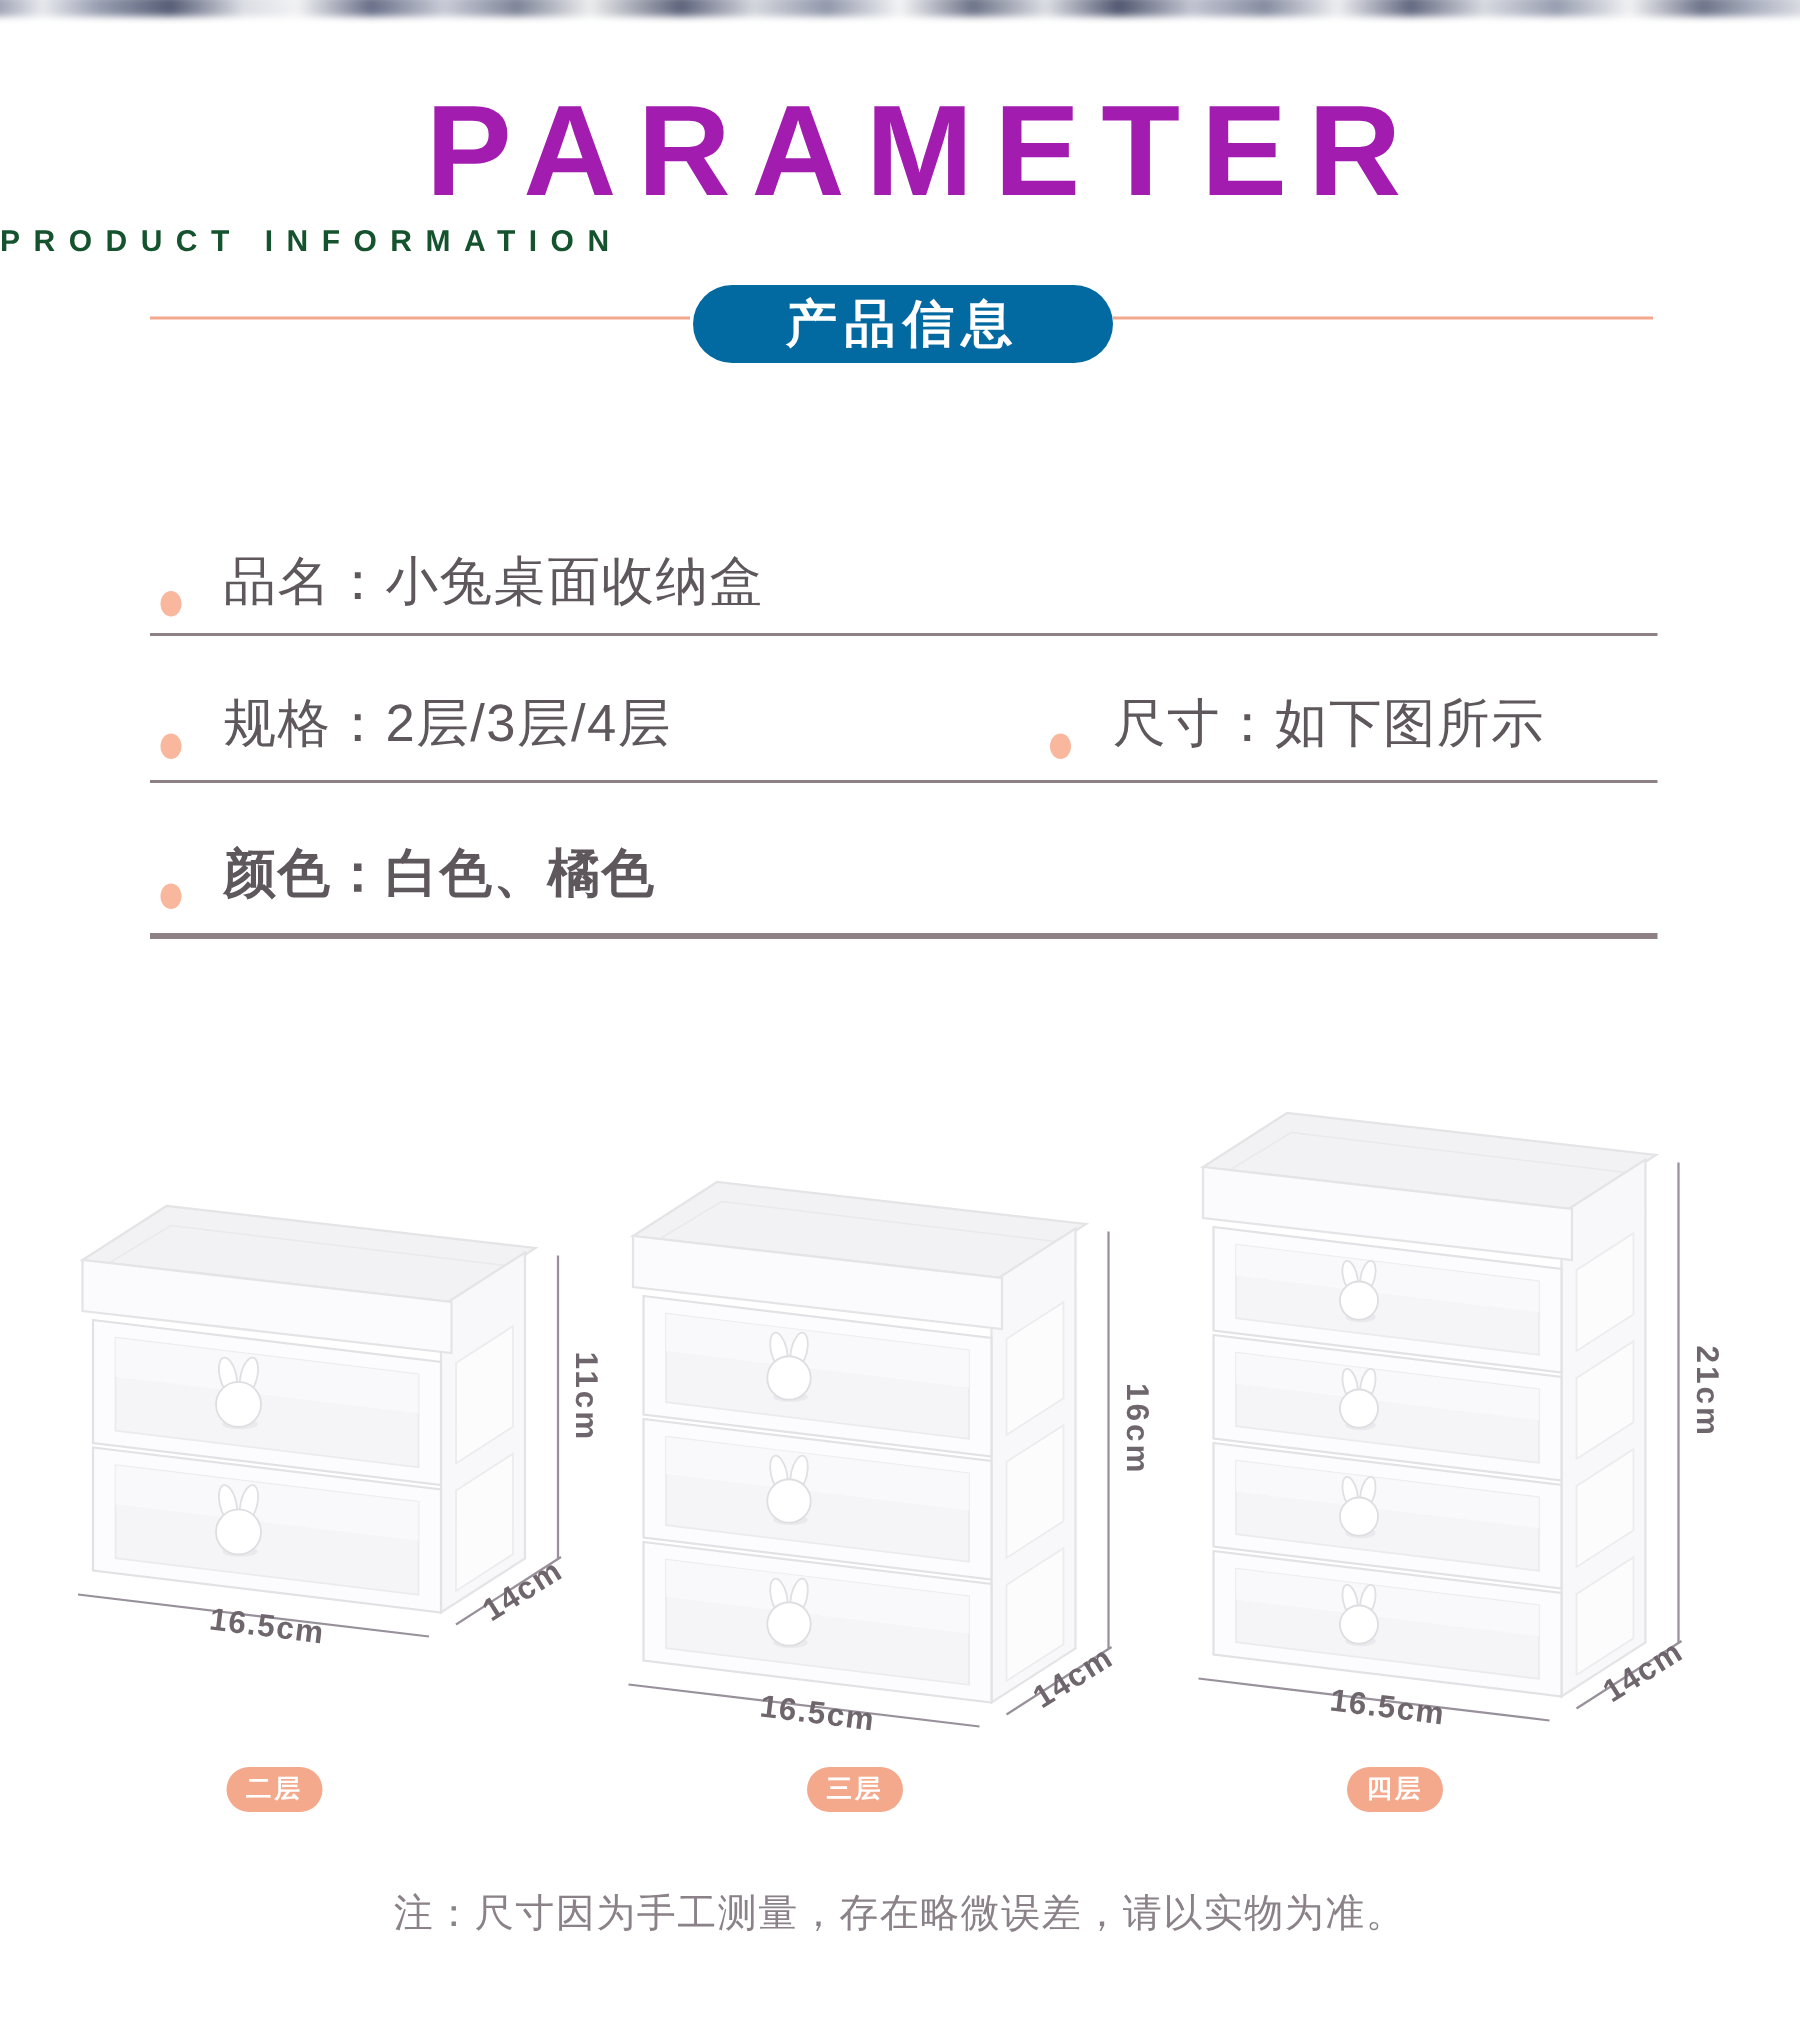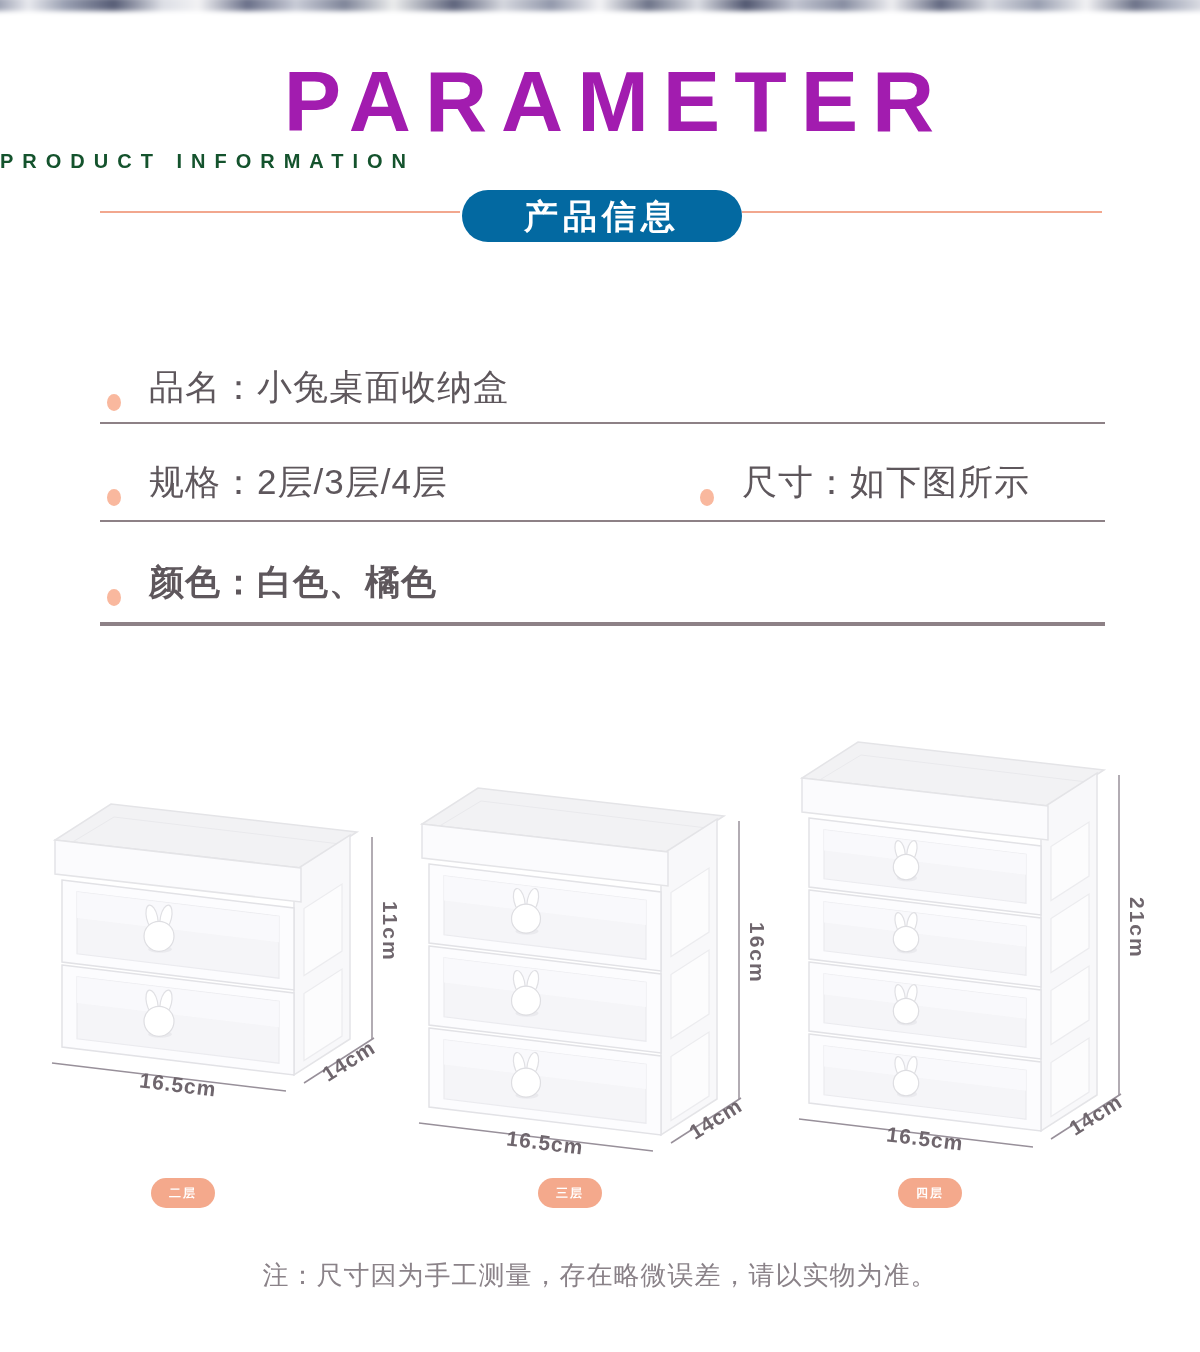--- a/index.html
+++ b/index.html
@@ -46,21 +46,21 @@
   .dim-h { left:346px; writing-mode:vertical-rl; letter-spacing:2px; }
   .p1 { left:32px;  top:797px; }
   .p2 { left:399px; top:781px; }
   .p3 { left:779px; top:735px; }
   .p1 .dim-w { top:276px; }  .p1 .dim-d { top:252px; }  .p1 .dim-h { top:104px; }
   .p2 .dim-w { top:350px; }  .p2 .dim-d { top:326px; }  .p2 .dim-h { top:141px; }
   .p3 .dim-w { top:392px; }  .p3 .dim-d { top:368px; }  .p3 .dim-h { top:162px; }
 
   
   .pill { position:absolute; top:1178px; width:64px; height:30px; background:#F4A98C; border-radius:15px;
-    color:#ffffff; font-size:12px; font-weight:bold; letter-spacing:2px; text-align:center; line-height:30px; }
+    color:#ffffff; font-size:17px; font-weight:bold; letter-spacing:2px; text-align:center; line-height:30px; }
   .pill.k1 { left:151px; } .pill.k2 { left:538px; } .pill.k3 { left:898px; }
 
   
   .note { position:absolute; top:1258px; left:0; width:100%; text-align:center;
     font-size:26px; color:#8A8288; letter-spacing:1px; }
 </style>
 </head>
 <body>
 
 <div class="page">

